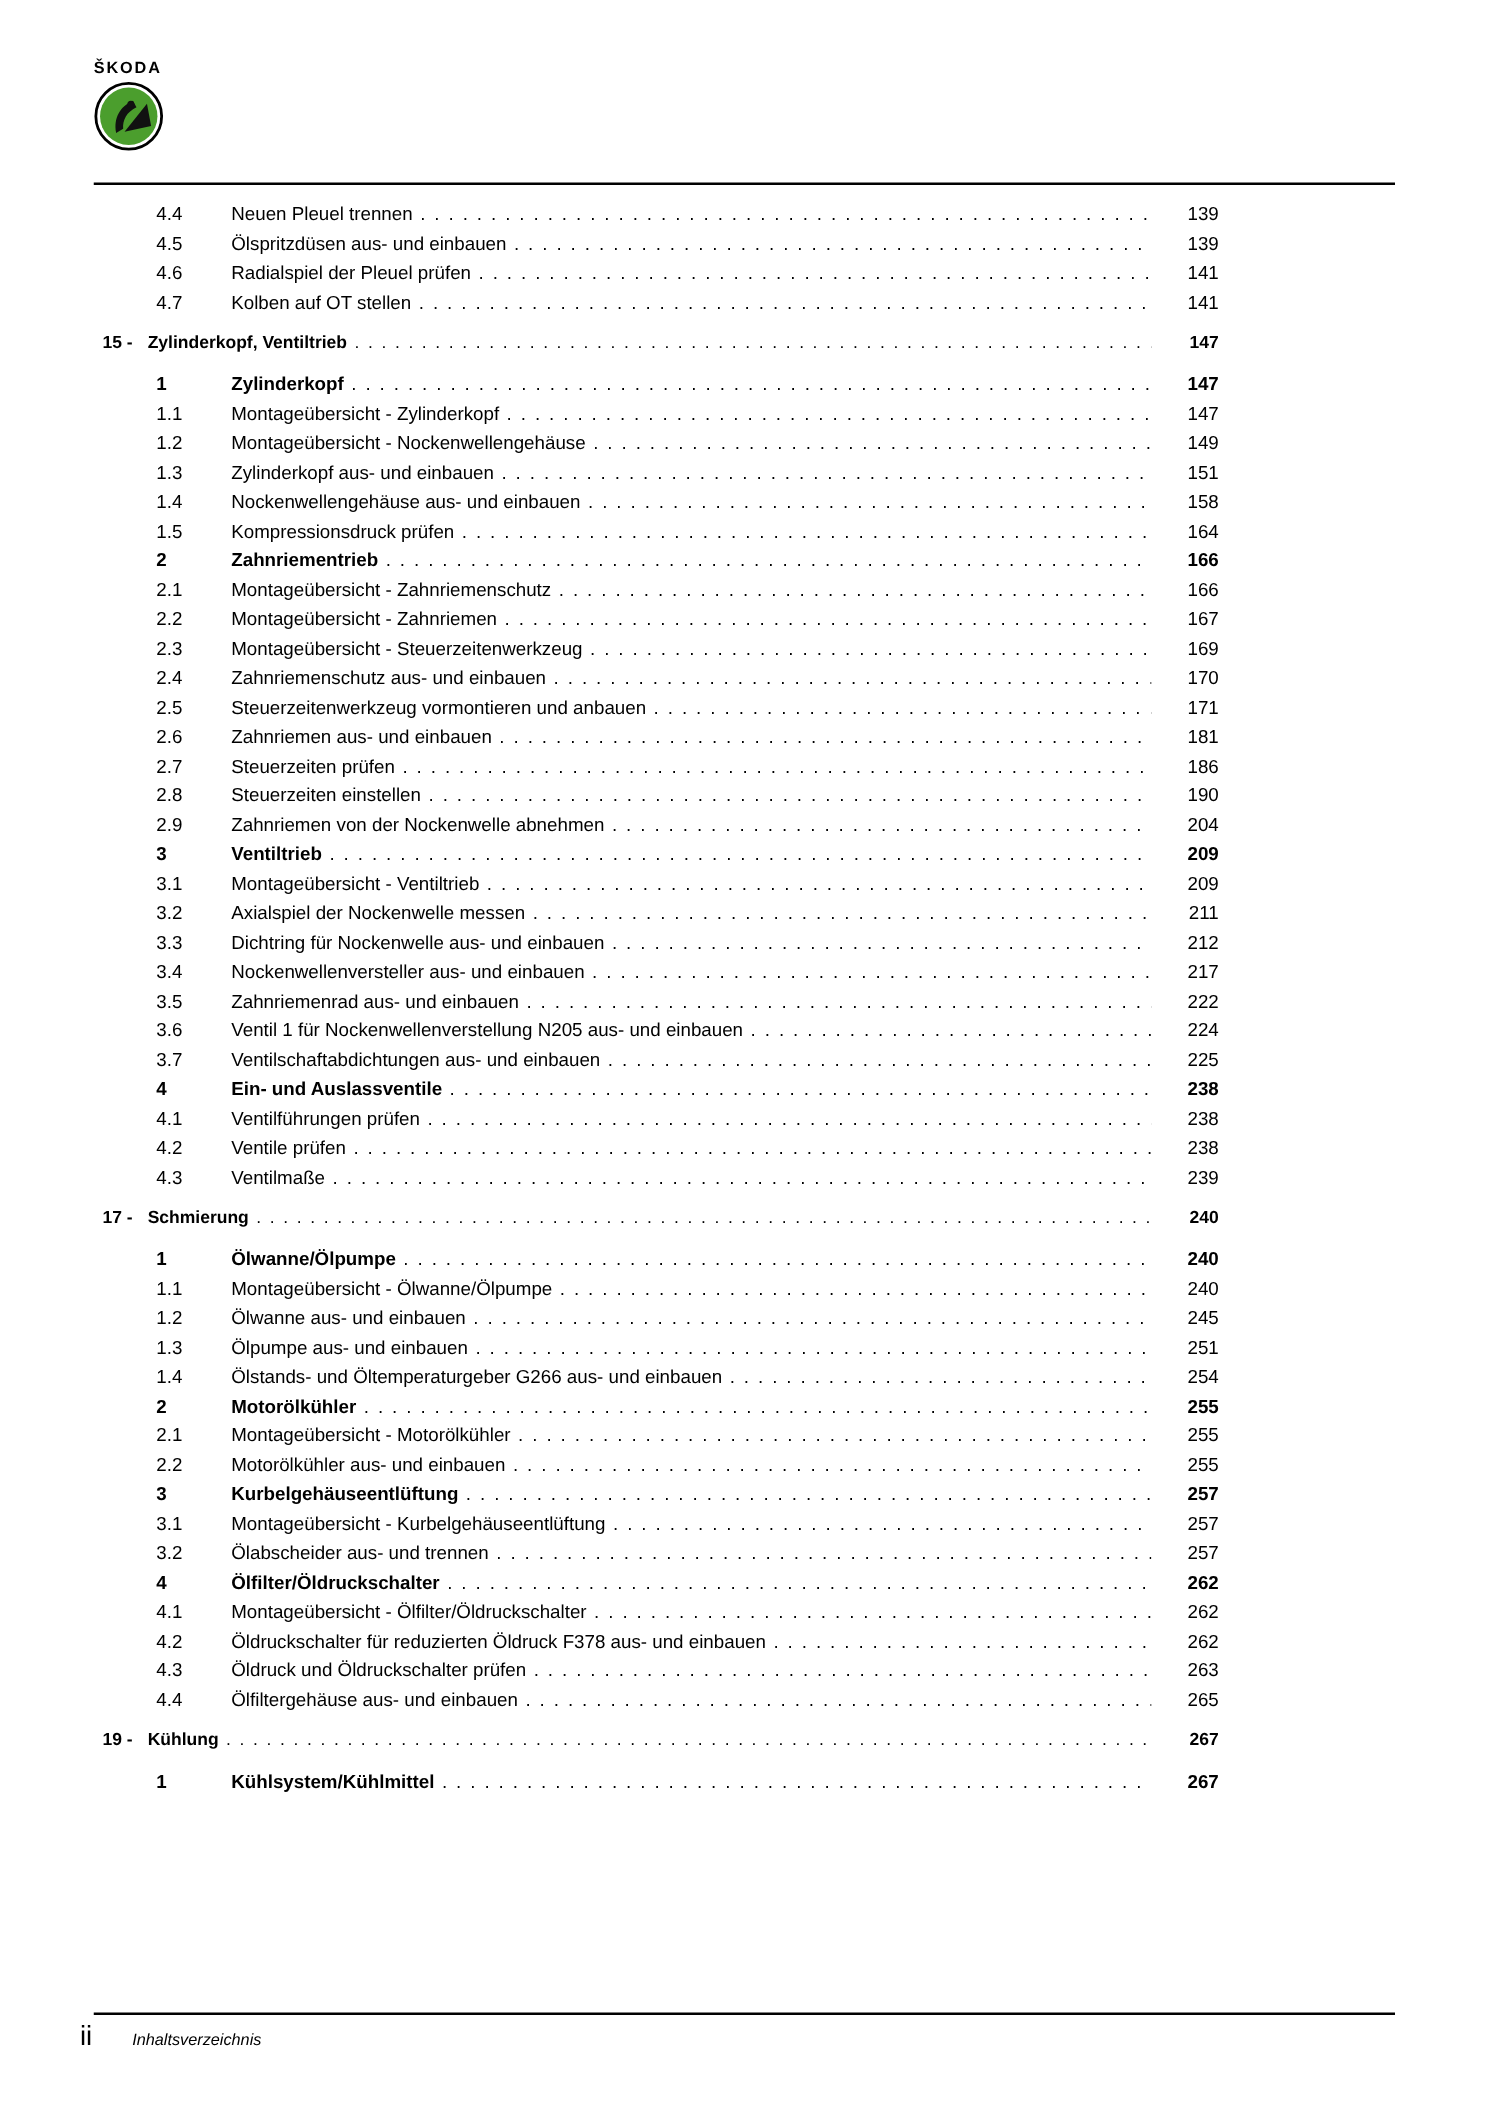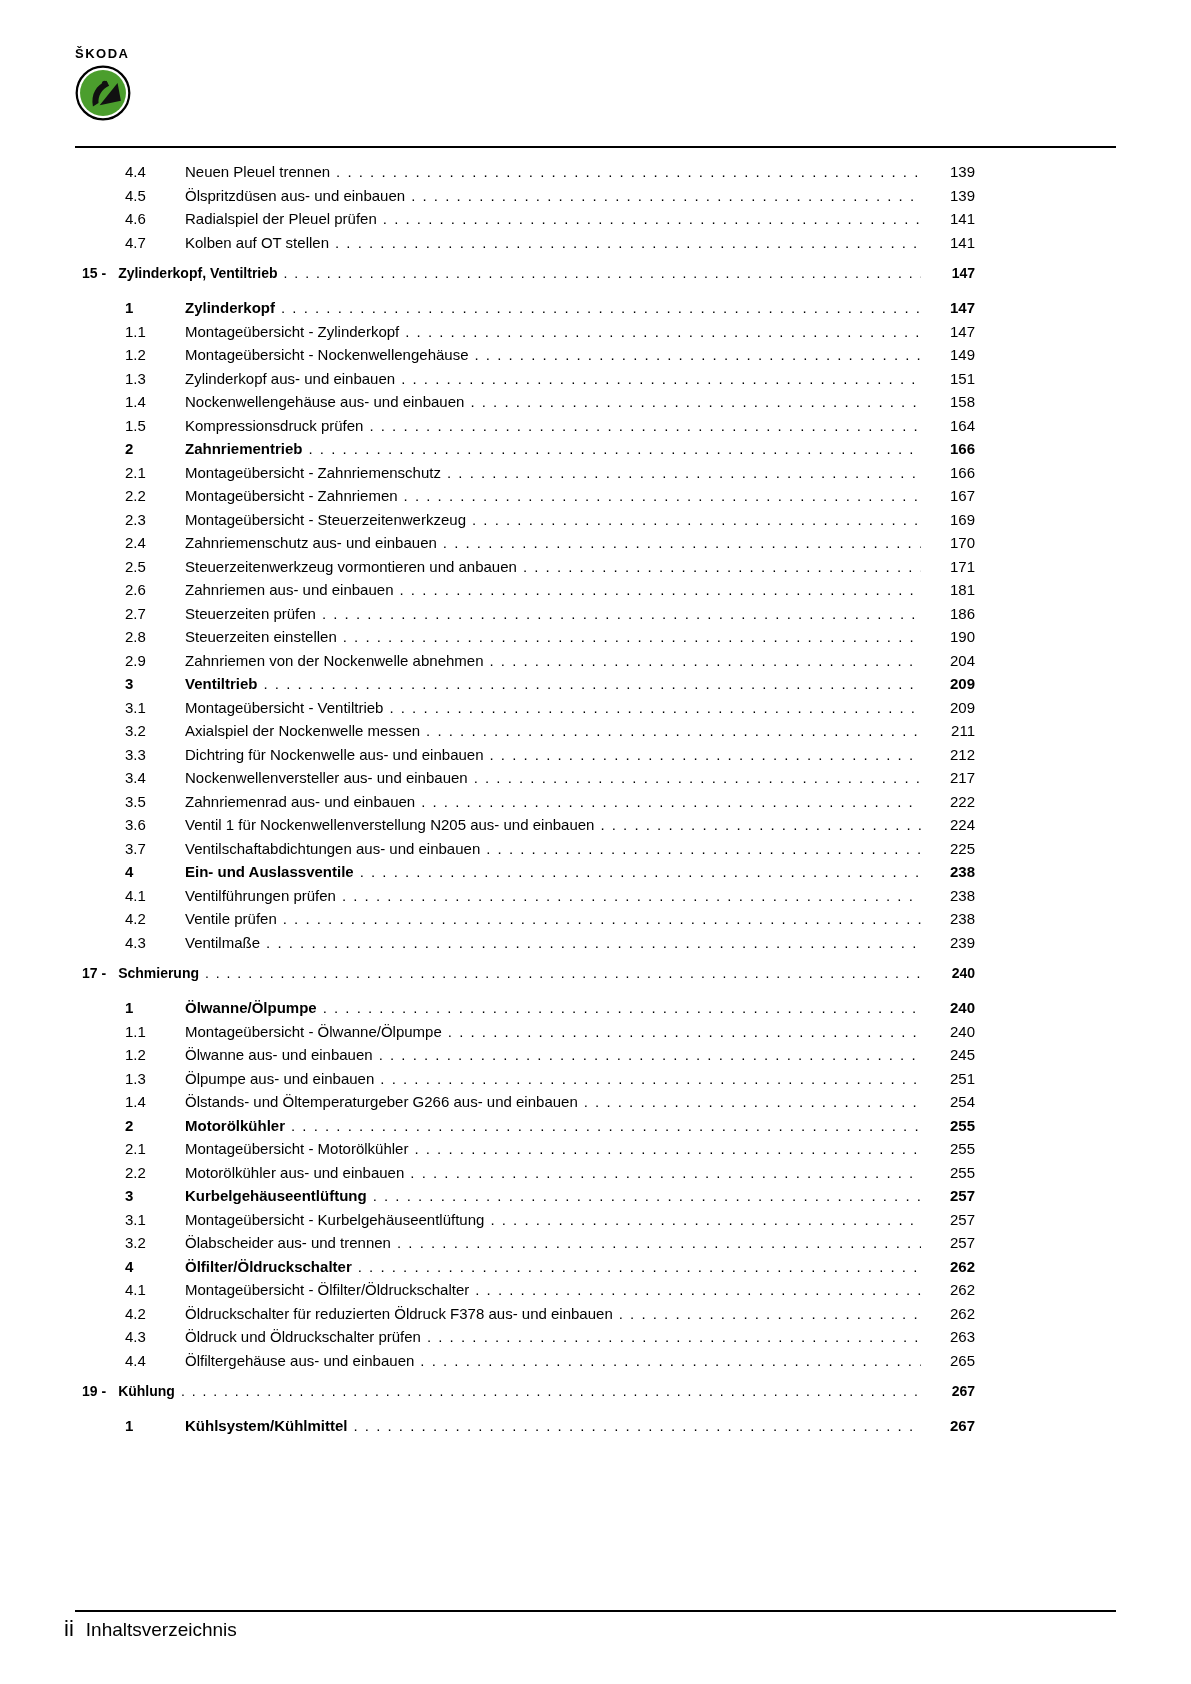--- a/index.html
+++ b/index.html
@@ -25,21 +25,21 @@
   .row.sub .num, .row.section .num { margin-left: 50px; width: 60px; }
   .row .title { flex: 0 0 auto; white-space: nowrap; }
   .row .dots { flex: 1 1 auto; overflow: hidden; white-space: nowrap; margin: 0 6px; letter-spacing: 1.5px; font-weight: normal; }
   .row .page { flex: 0 0 48px; text-align: right; }
   .row.section { font-weight: bold; }
   .row.chapter { font-size: 14px; font-weight: bold; line-height: 26px; margin-top: 6px; margin-bottom: 10px; }
   .row.chapter .num { margin-left: 7px; margin-right: 12px; }
 
   .footer { position: absolute; left: 64px; top: 1616px; display: flex; align-items: baseline; }
   .roman { font-size: 22px; }
-  .flabel { font-size: 19px; margin-left: 12px; }
+  .flabel { font-size: 13px; margin-left: 32px; font-style: italic; }
 </style>
 </head>
 <body>
 
 <div>
 
   <header class="header">
     <div class="brand">
       <div class="wordmark">ŠKODA</div>
       <div class="logo">

